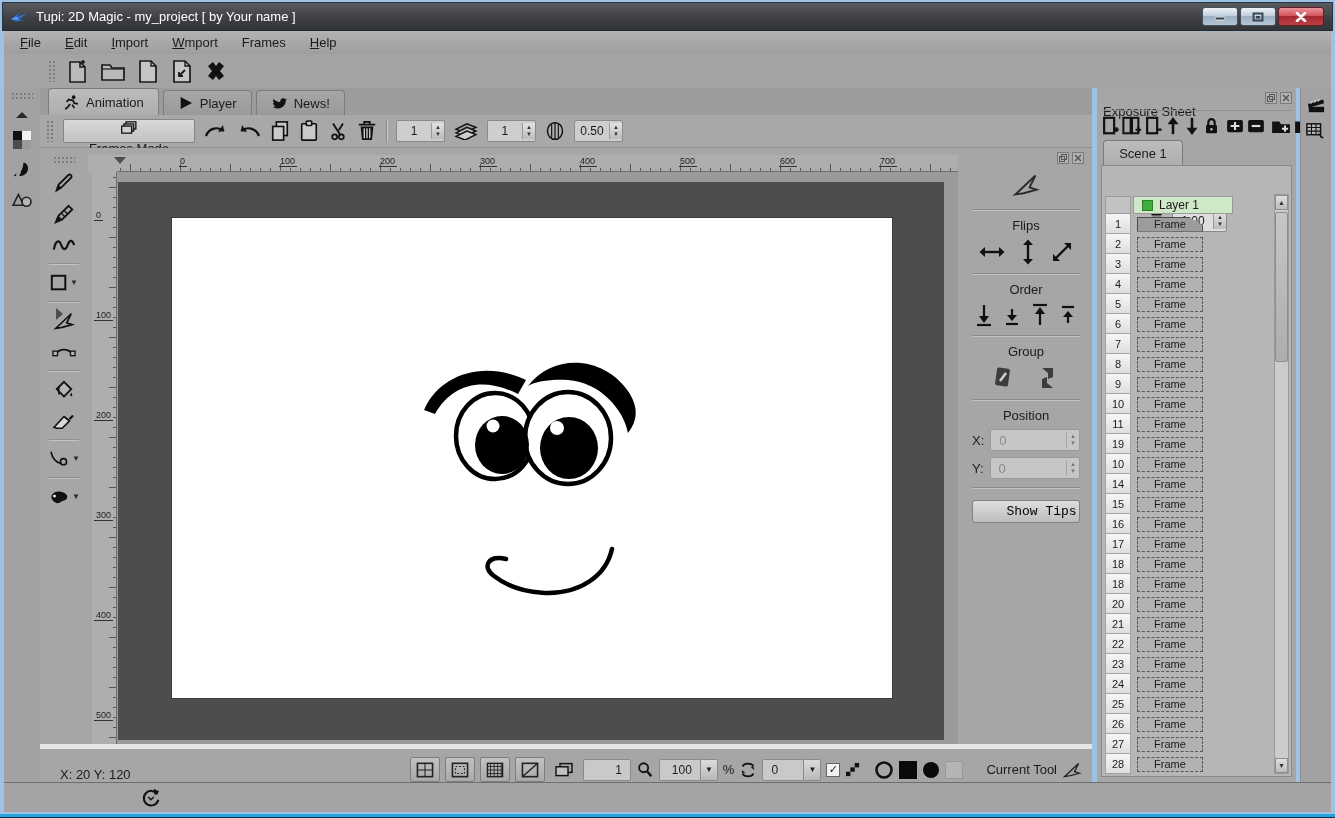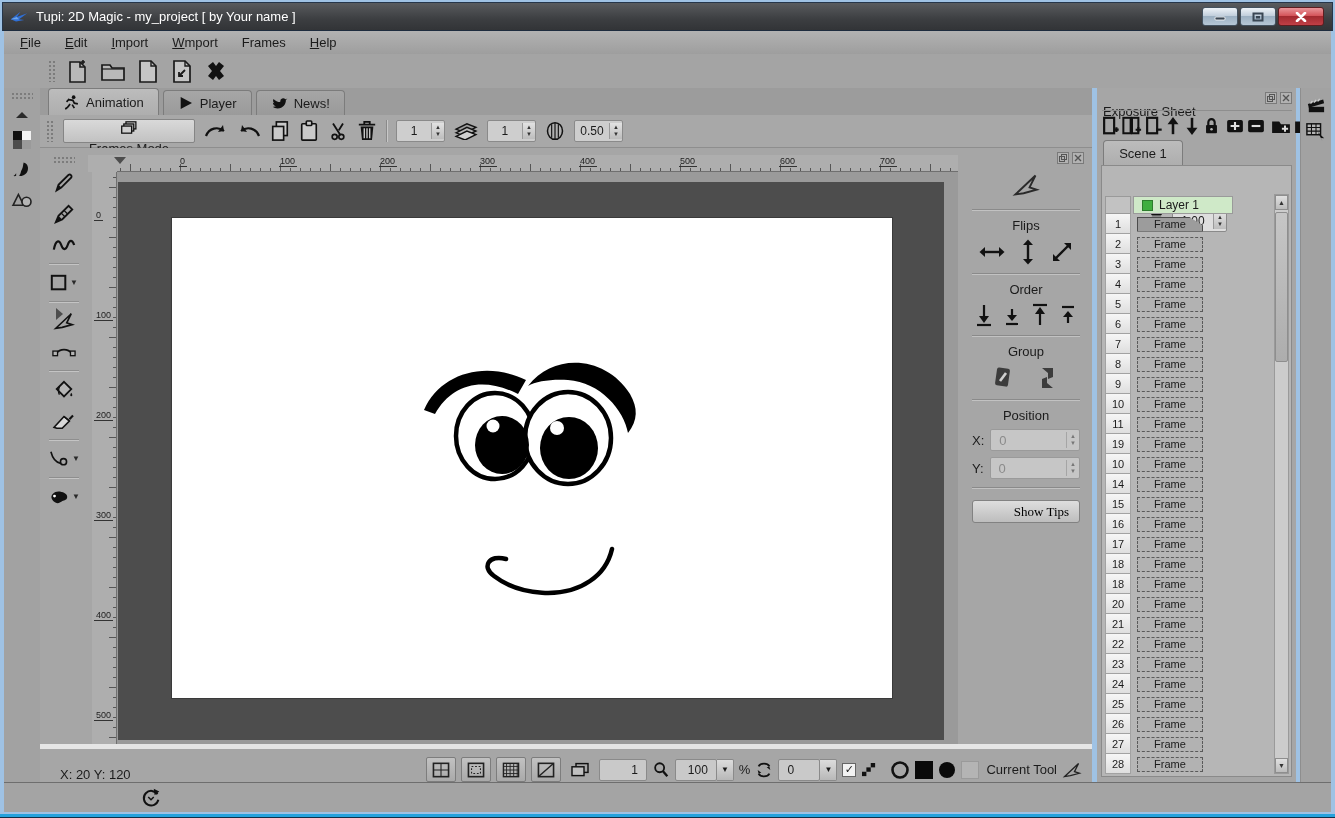--- a/index.html
+++ b/index.html
@@ -101,21 +101,21 @@
   .prop-title { text-align:center; margin:2px 0 6px; }
   .prop-icons { display:flex; justify-content:center; gap:16px; align-items:center; }
   .pos-row { display:flex; align-items:center; gap:6px; margin:6px 10px; }
   .pos-input { flex:1; height:22px; background:#c6c6c6; border:1px solid #9a9a9a; border-radius:2px;
     display:flex; align-items:center; color:#8b8b8b; }
   .pos-input .val { flex:1; padding-left:8px; }
   .pos-input .btns { display:flex; flex-direction:column; font-size:6px; line-height:7px;
     padding:1px 3px; color:#777; border-left:1px solid #a5a5a5; }
   #show-tips { display:block; margin:12px auto 0; width:108px; height:23px;
     background:linear-gradient(#dedede,#bdbdbd); border:1px solid #828282; border-radius:3px; font-size:13px;
-    font-family:Liberation Serif, serif;padding-left:31px; }
+    font-family:Liberation Mono, monospace;padding-left:31px; }
 
   
   #canvas-footer { position:absolute; left:0; top:596px; width:1052px; height:38px; background:#a6a6a6;
     border-top:5px solid #e5e5e5; display:flex; align-items:flex-end; }
   #coords { margin-left:20px; font-size:13px; }
   .fbtn { width:30px; height:25px; background:linear-gradient(#c2c2c2,#a9a9a9); border:1px solid #7d7d7d;
     border-radius:2px; display:flex; align-items:center; justify-content:center; }
   .fgroup { display:flex; align-items:center; gap:5px; }
   .plainbox { width:48px; height:22px; background:#c9c9c9; border:1px solid #8a8a8a; border-radius:2px;
     display:flex; align-items:center; justify-content:flex-end; padding-right:8px; }
@@ -704,21 +704,21 @@
       <span class="icon">
         <svg width="18" height="18" viewBox="0 0 18 18">
             <circle cx="9" cy="9" r="8" fill="#0a0a0a"></circle>
           </svg>
         </span>
       <span class="icon">
         <svg width="18" height="18" viewBox="0 0 18 18">
             <rect x="0.5" y="0.5" width="17" height="17" fill="#b4b4b4" stroke="#9a9a9a"></rect>
           </svg>
         </span>
-      <span style="margin-left:2px; font-size:13px;">Current Tool</span>
+      <span style="margin-left:18px; font-size:13px;">Current Tool</span>
       <span class="icon">
         <svg width="20" height="18" viewBox="0 0 24 22">
             <path d="M3 19 L20 3 L15 13 L21 15 L10 18 Z" fill="none" stroke="#222" stroke-width="1.6"></path>
           </svg>
         </span>
     </span>
   </div>
 </div>
 
 <div class="abs" id="exposure">

